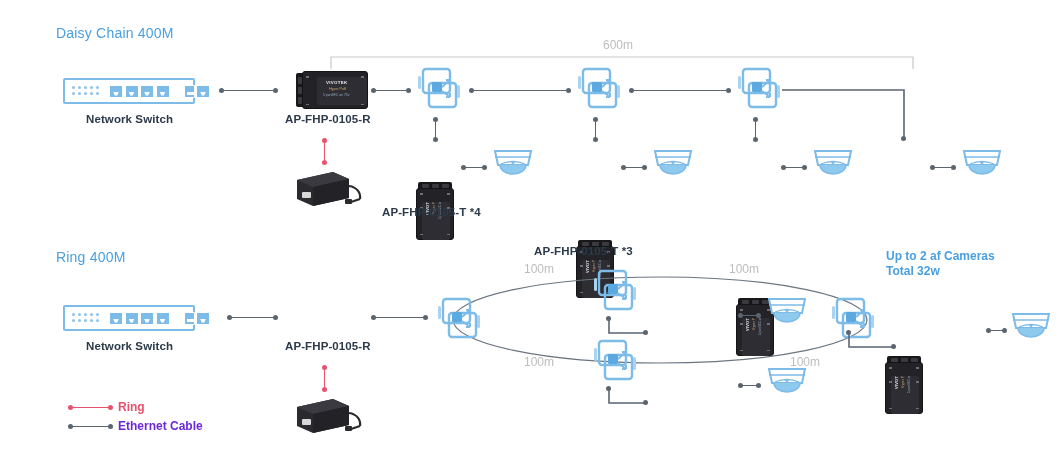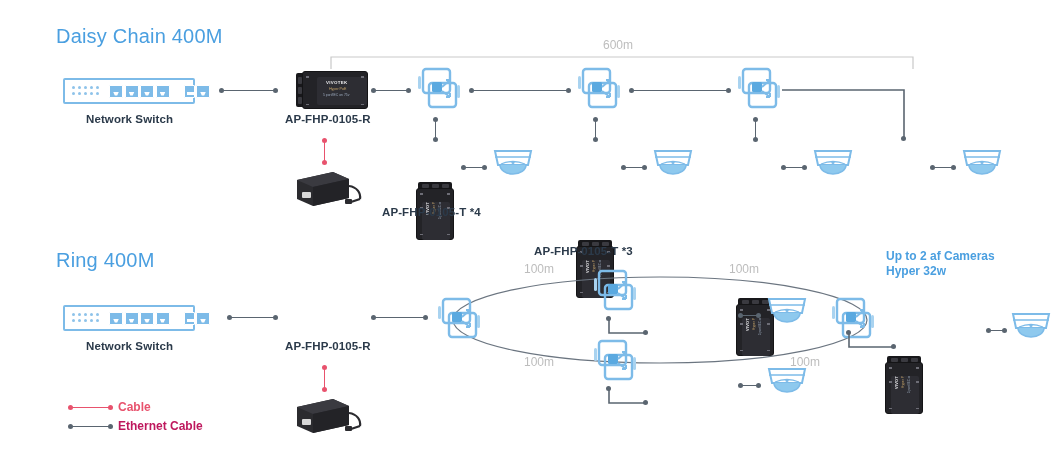--- a/index.html
+++ b/index.html
@@ -17,21 +17,21 @@
   #stage {
     position: absolute;
     left: 0; top: 0;
     width: 1060px;
     height: 470px;
   }
   .abs { position: absolute; }
 
   
   .section-title {
-    font-size: 20px;
+    font-size: 14px;
     font-weight: 400;
     color: #4a9fe0;
     letter-spacing: 0.2px;
     white-space: nowrap;
   }
 
   
   .caption {
     font-size: 11.5px;
     font-weight: 700;
@@ -57,21 +57,21 @@
     white-space: nowrap;
   }
 
   
   .legend-label {
     font-size: 12px;
     font-weight: 700;
     white-space: nowrap;
   }
   .legend-power { color: #e8526d; }
-  .legend-eth { color: #be185d; }
+  .legend-eth { color: #6d28d9; }
 
   
   .switch {
     width: 132px;
     height: 26px;
     border: 2.5px solid #7dbbe8;
     border-radius: 2px;
     box-sizing: border-box;
     background: #ffffff;
     display: flex;
@@ -731,28 +731,28 @@
 
   <svg class="abs" style="left:1010px; top:311px;" width="42" height="36">
     <path d="M3,3 L39,3 L36,17 L6,17 Z" fill="#ffffff" stroke="#7dbbe8" stroke-width="2"></path>
     <path d="M3,9 L39,9" stroke="#7dbbe8" stroke-width="1.4"></path>
     <path d="M8,17 A13,9 0 0 0 34,17" fill="#8ec9ee" stroke="#7dbbe8" stroke-width="1.6"></path>
     <path d="M9,16 Q21,11 33,16" fill="none" stroke="#7dbbe8" stroke-width="1.3"></path>
     <circle cx="21" cy="14.5" r="1.6" fill="#7dbbe8"></circle>
   </svg>
 
   <div class="abs note" style="left:886px; top:249px;">Up to 2 af Cameras</div>
-  <div class="abs note" style="left:886px; top:264px;">Hyper 32w</div>
+  <div class="abs note" style="left:886px; top:264px;">Total 32w</div>
 
   <div class="abs" style="left:68px; top:403px; width:50px; height:10px;">
     <div class="abs conn-dot pink" style="left:0; top:2px;"></div>
     <div class="abs conn-line pink" style="left:4px; top:3.7px; width:38px;"></div>
     <div class="abs conn-dot pink" style="left:40px; top:2px;"></div>
   </div>
-  <div class="abs legend-label legend-power" style="left:118px; top:400px;">Cable</div>
+  <div class="abs legend-label legend-power" style="left:118px; top:400px;">Ring</div>
 
   <div class="abs" style="left:68px; top:422px; width:50px; height:10px;">
     <div class="abs conn-dot" style="left:0; top:2px;"></div>
     <div class="abs conn-line" style="left:4px; top:3.7px; width:38px;"></div>
     <div class="abs conn-dot" style="left:40px; top:2px;"></div>
   </div>
   <div class="abs legend-label legend-eth" style="left:118px; top:419px;">Ethernet Cable</div>
 
 </div>
 

